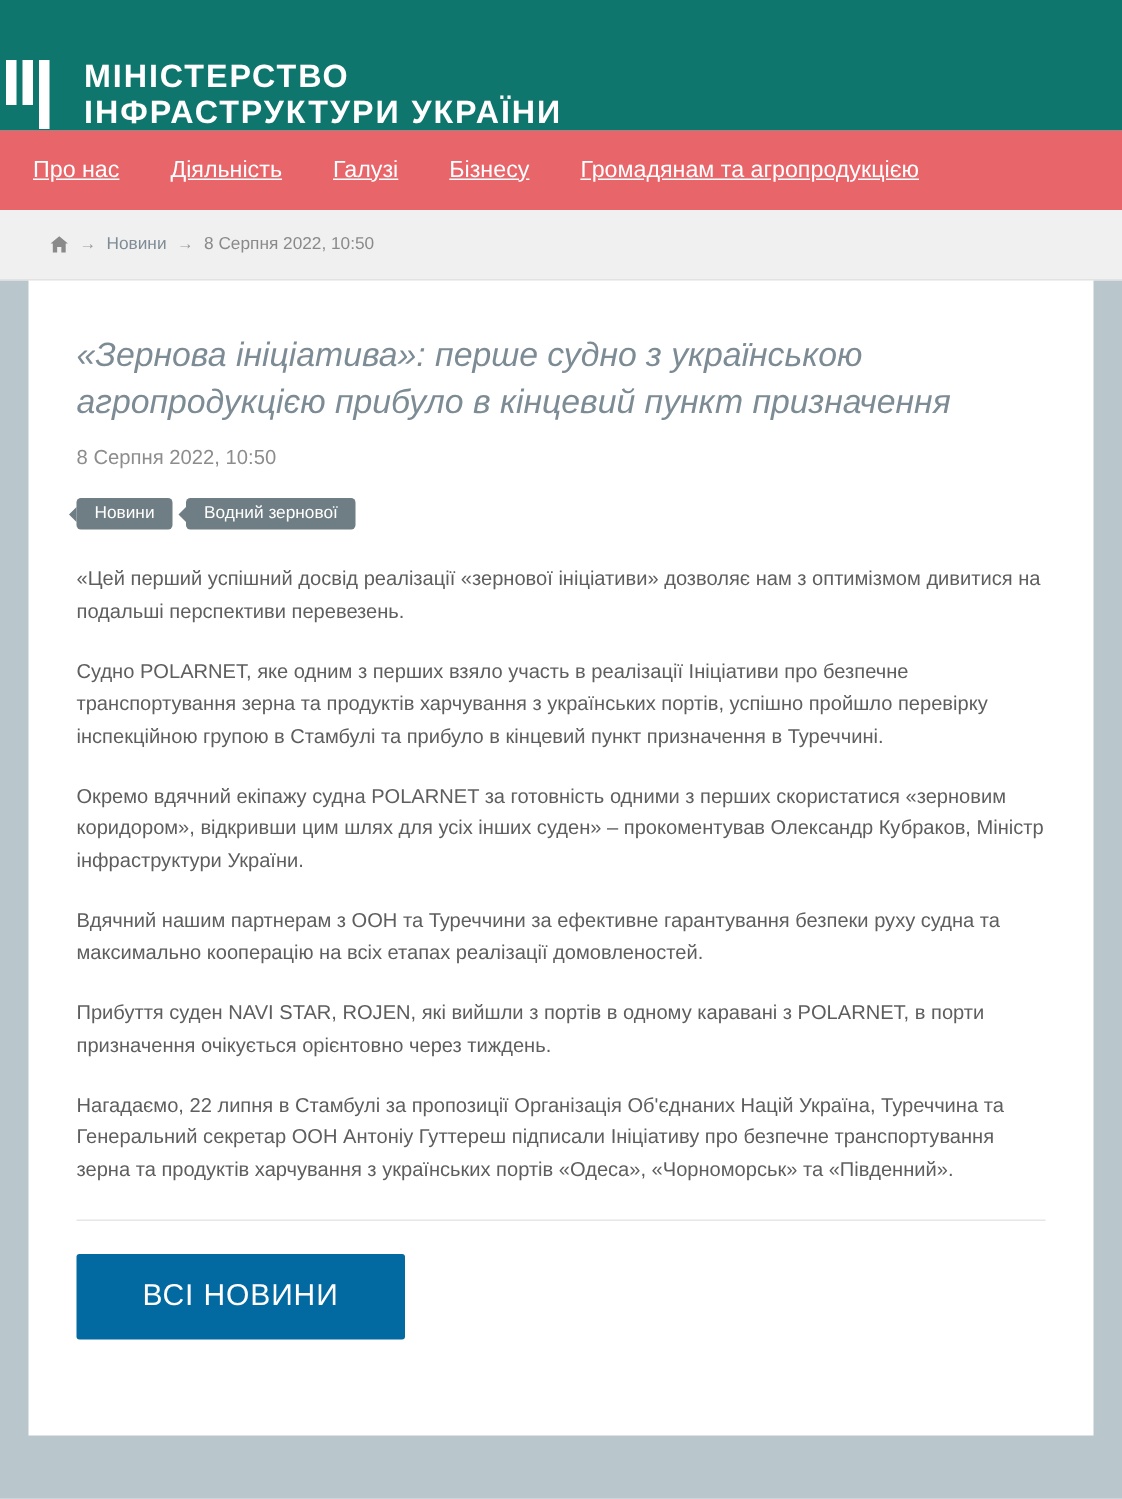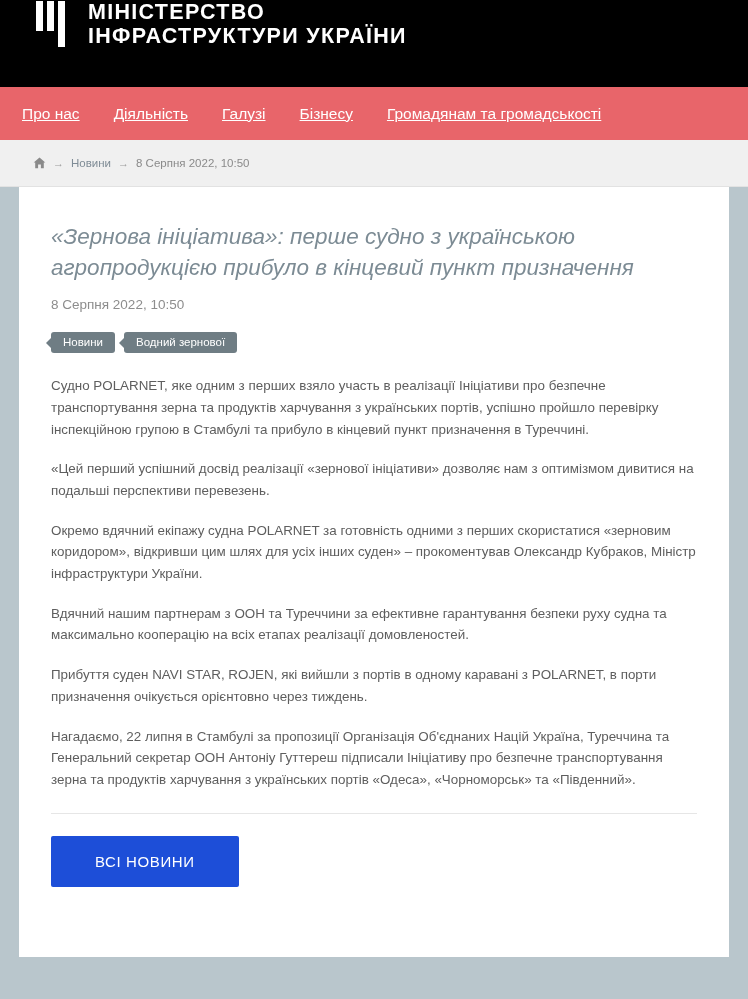--- a/index.html
+++ b/index.html
@@ -11,25 +11,25 @@
   }
   body {
     width: 748px;
     height: 999px;
     overflow: hidden;
     position: relative;
   }
 
   
   .header {
-    background: #000000;
+    background: #0f766e;
     height: 87px;
     display: flex;
-    align-items: flex-start;
-    padding-left: 36px;
+    align-items: flex-end;
+    padding-left: 4px;
   }
   .logo-block {
     display: flex;
     align-items: center;
   }
   .logo-mark {
     width: 40px;
     height: 46px;
     position: relative;
     margin-right: 12px;
@@ -167,23 +167,23 @@
   .divider {
     border: none;
     border-top: 1px solid #e6e6e6;
     margin: 22px 0 0 0;
   }
   .all-news-wrap {
     padding: 22px 0 30px 0;
   }
   .all-news-btn {
     display: inline-block;
-    background: #1d4ed8;
-    color: #ffffff;
-    font-size: 15px;
+    background: #0369a1;
+    color: #ffffff;
+    font-size: 20px;
     letter-spacing: 0.6px;
     padding: 17px 44px;
     border: none;
     cursor: pointer;
     border-radius: 2px;
   }
 </style>
 </head>
 <body>
 
@@ -199,21 +199,21 @@
       <span class="l2">ІНФРАСТРУКТУРИ УКРАЇНИ</span>
     </div>
   </div>
 </div>
 
 <nav class="nav">
   <span class="nav-item">Про нас</span>
   <span class="nav-item">Діяльність</span>
   <span class="nav-item">Галузі</span>
   <span class="nav-item">Бізнесу</span>
-  <span class="nav-item">Громадянам та громадськості</span>
+  <span class="nav-item">Громадянам та агропродукцією</span>
 </nav>
 
 <div class="breadcrumb-wrap">
   <span class="crumb-home">
     <svg width="13" height="12" viewBox="0 0 13 12" aria-hidden="true">
       <path d="M6.5 0.5 L12.3 5.4 L10.8 5.4 L10.8 11.3 L7.9 11.3 L7.9 7.6 L5.1 7.6 L5.1 11.3 L2.2 11.3 L2.2 5.4 L0.7 5.4 Z" fill="#8a8a8a"></path>
     </svg>
   </span>
   <span class="crumb-sep">→</span>
   <span class="crumb-link">Новини</span>
@@ -224,22 +224,22 @@
 <div class="page">
   <div class="content-card">
     <h1 class="article-title">«Зернова ініціатива»: перше судно з українською агропродукцією прибуло в кінцевий пункт призначення</h1>
     <div class="article-date">8 Серпня 2022, 10:50</div>
 
     <div class="tags">
       <span class="tag">Новини</span>
       <span class="tag">Водний зернової</span>
     </div>
 
+    <p class="para">«Цей перший успішний досвід реалізації «зернової ініціативи» дозволяє нам з оптимізмом дивитися на подальші перспективи перевезень.</p>
     <p class="para">Судно POLARNET, яке одним з перших взяло участь в реалізації Ініціативи про безпечне транспортування зерна та продуктів харчування з українських портів, успішно пройшло перевірку інспекційною групою в Стамбулі та прибуло в кінцевий пункт призначення в Туреччині.</p>
-    <p class="para">«Цей перший успішний досвід реалізації «зернової ініціативи» дозволяє нам з оптимізмом дивитися на подальші перспективи перевезень.</p>
     <p class="para">Окремо вдячний екіпажу судна POLARNET за готовність одними з перших скористатися «зерновим коридором», відкривши цим шлях для усіх інших суден» – прокоментував Олександр Кубраков, Міністр інфраструктури України.</p>
     <p class="para">Вдячний нашим партнерам з ООН та Туреччини за ефективне гарантування безпеки руху судна та максимально кооперацію на всіх етапах реалізації домовленостей.</p>
     <p class="para">Прибуття суден NAVI STAR, ROJEN, які вийшли з портів в одному каравані з POLARNET, в порти призначення очікується орієнтовно через тиждень.</p>
     <p class="para">Нагадаємо, 22 липня в Стамбулі за пропозиції Організація Об'єднаних Націй Україна, Туреччина та Генеральний секретар ООН Антоніу Гуттереш підписали Ініціативу про безпечне транспортування зерна та продуктів харчування з українських портів «Одеса», «Чорноморськ» та «Південний».</p>
 
     <hr class="divider">
 
     <div class="all-news-wrap">
       <button class="all-news-btn">ВСІ НОВИНИ</button>
     </div>

